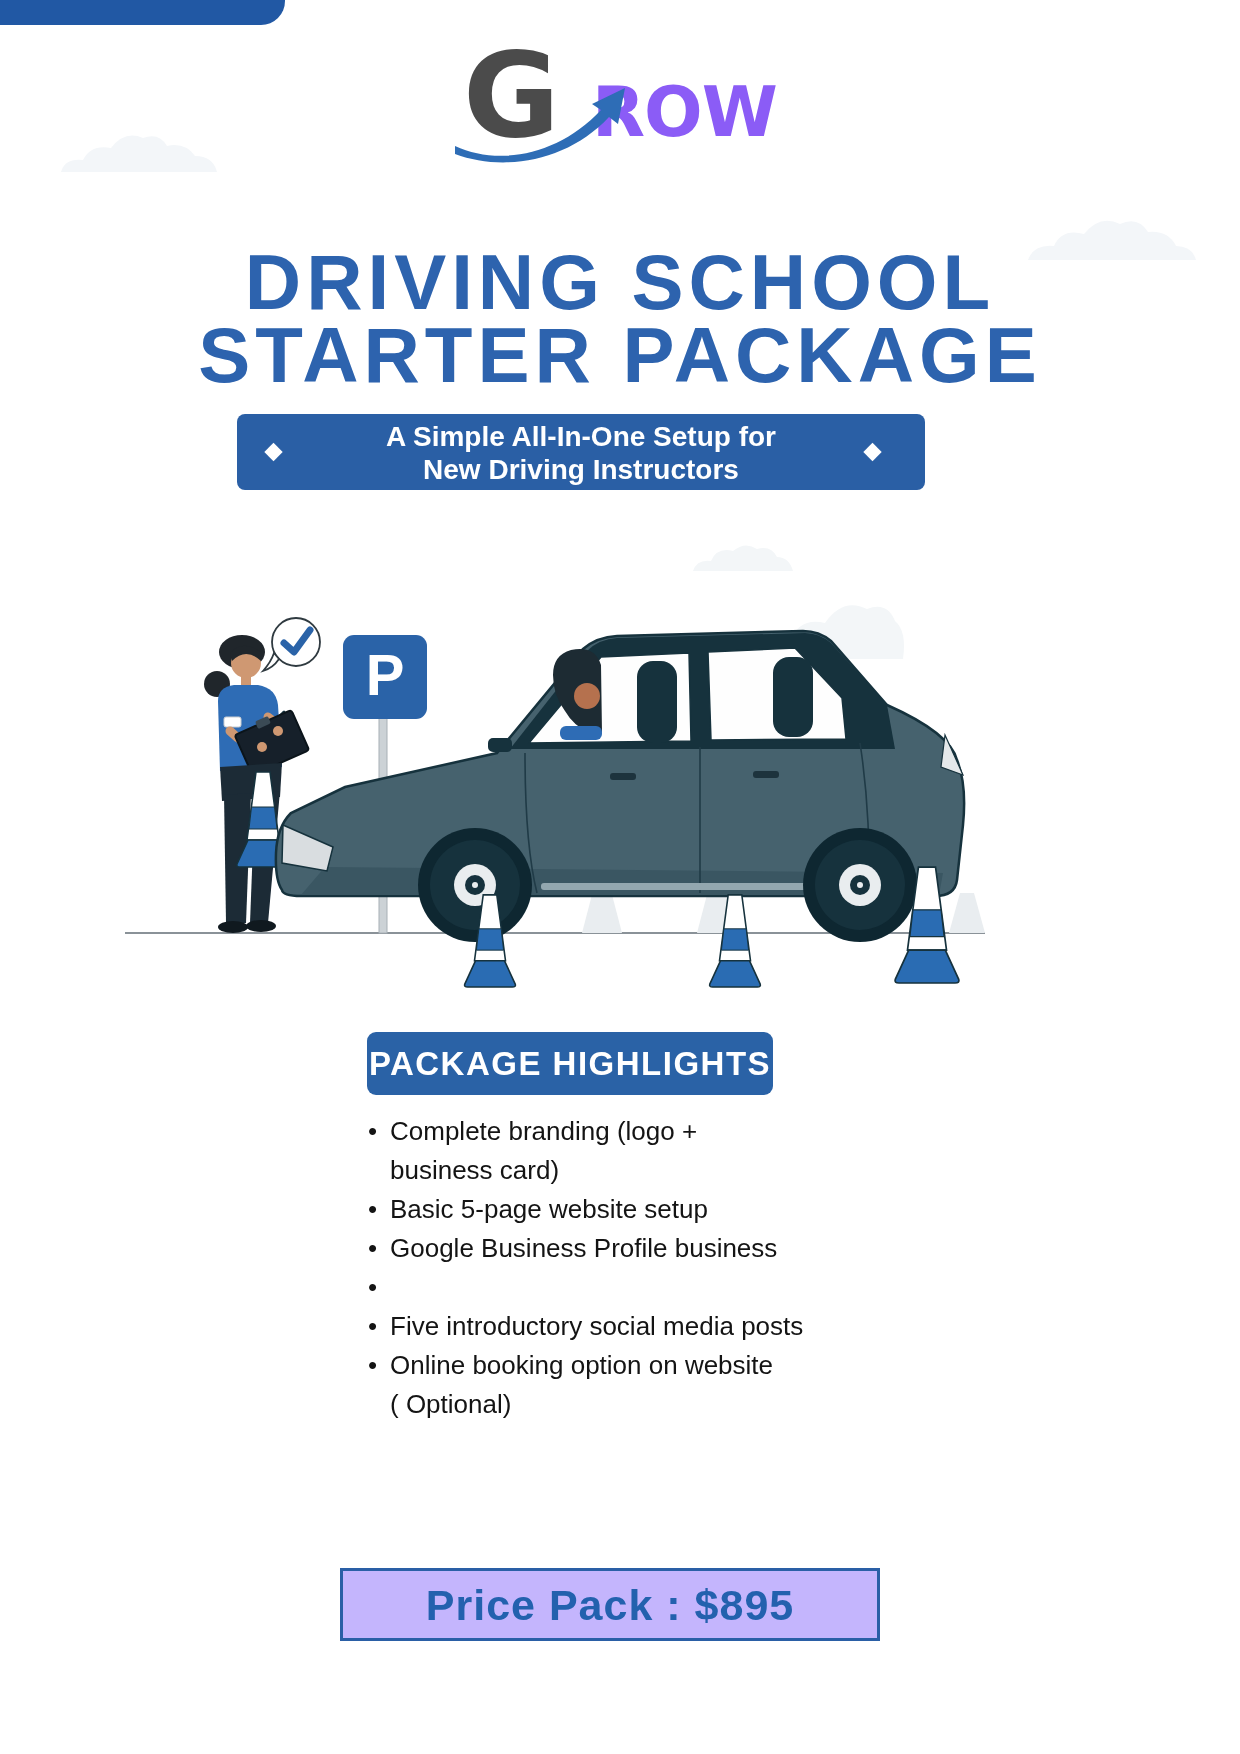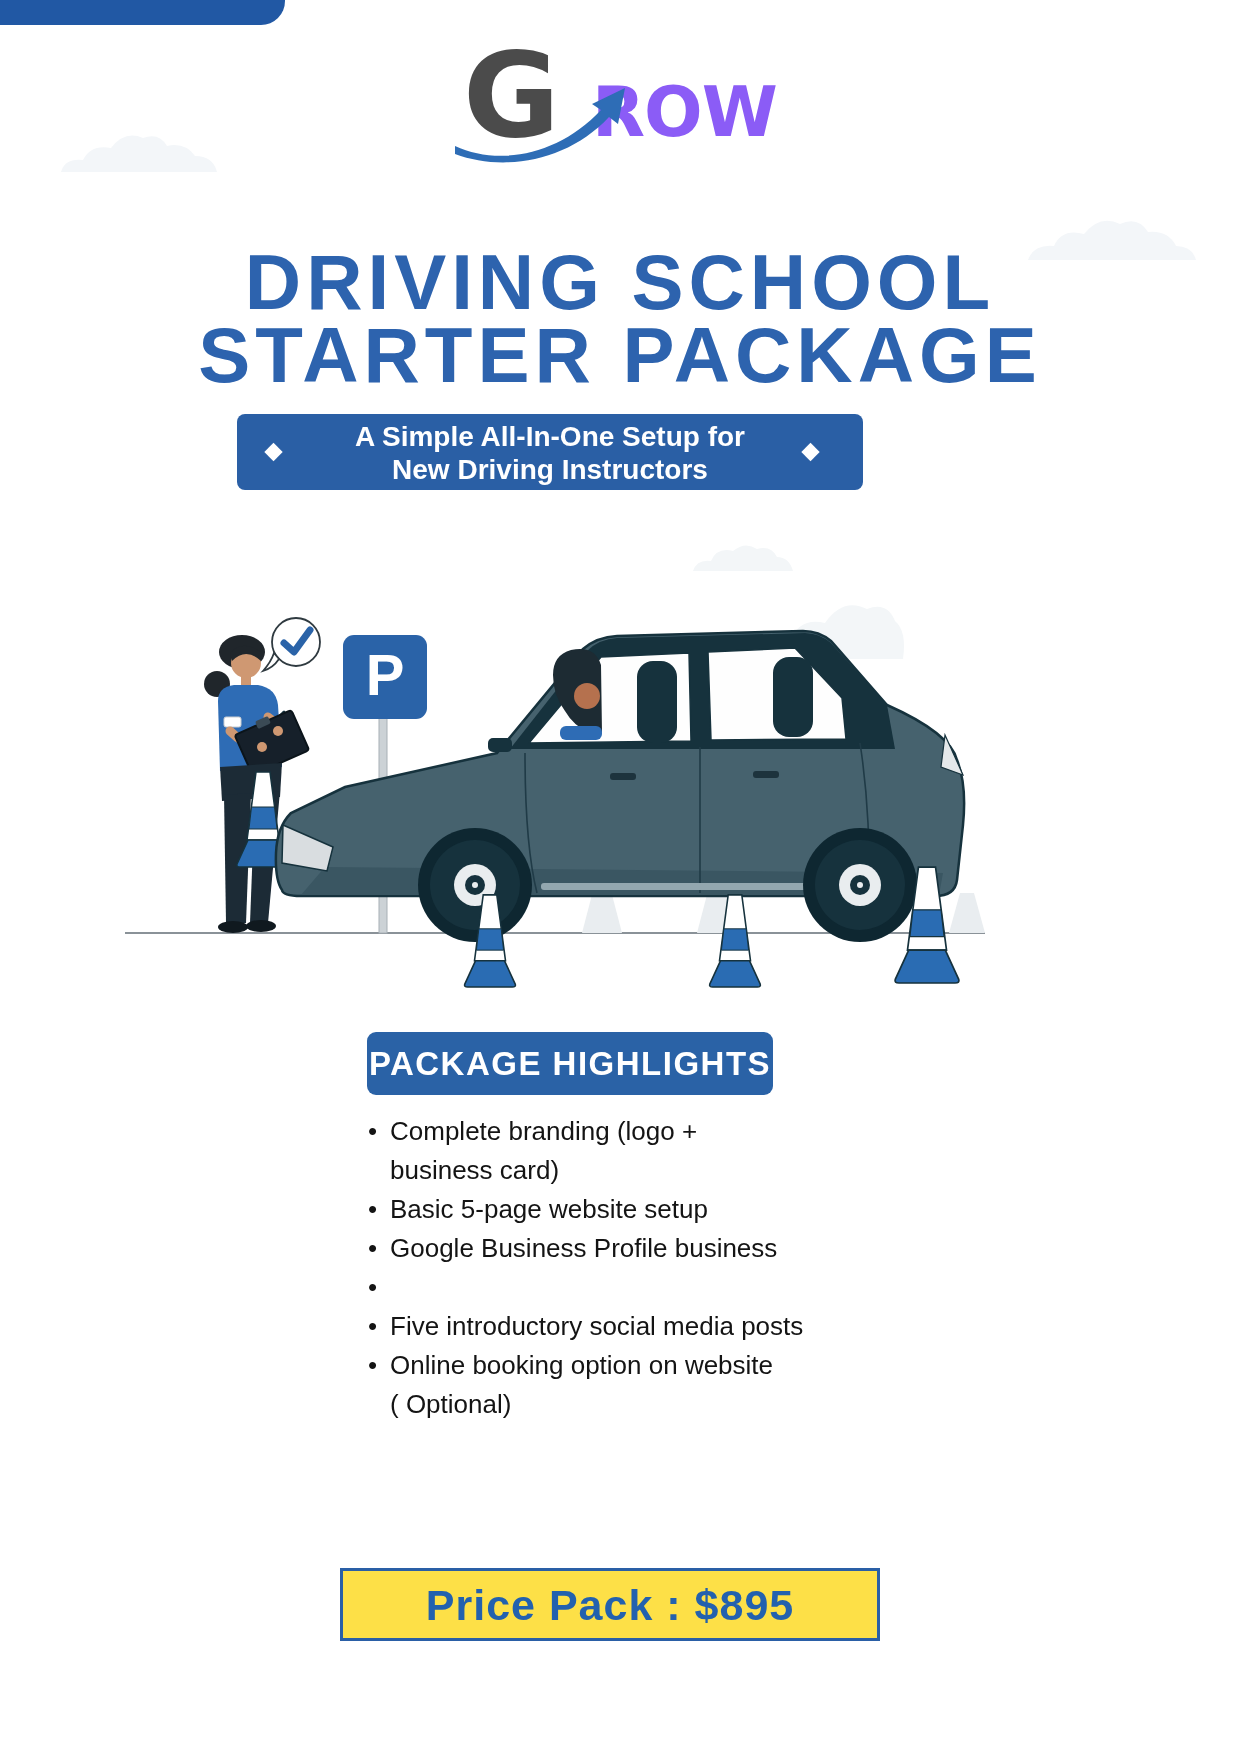--- a/index.html
+++ b/index.html
@@ -42,21 +42,21 @@
   .title {
     position: absolute; left: 0; right: 0; top: 246px;
     text-align: center;
     color: #2d63ae;
     font-size: 78px; font-weight: bold; letter-spacing: 5px;
     line-height: 73px;
   }
   
   .banner {
     position: absolute; left: 237px; top: 414px;
-    width: 626px; height: 76px;
+    width: 688px; height: 76px;
     background: #2a5fa5; border-radius: 8px;
     color: #ffffff; text-align: center;
     font-size: 28px; font-weight: bold; line-height: 33px;
     padding-top: 6px;
   }
   .diamond {
     position: absolute; top: 50%; width: 13px; height: 13px;
     background: #ffffff; transform: translateY(-50%) rotate(45deg);
   }
   .diamond.left  { left: 30px; }
@@ -80,21 +80,21 @@
     font-size: 26px; line-height: 39px; color: #141414;
     font-weight: 500;
   }
   .highlights-list li { display: flex; white-space: nowrap; }
   .highlights-list .dot { width: 22px; flex: 0 0 22px; color: #141414; }
   
   .price-box {
     position: absolute; left: 340px; top: 1568px;
     width: 540px; height: 73px;
     border: 3px solid #2a5fa6;
-    background: #fde047;
+    background: #c4b5fd;
     text-align: center;
     color: #2361ae; font-size: 43px; font-weight: bold;
     line-height: 68px; letter-spacing: 1px;
   }
 </style>
 </head>
 <body>
 
 <div class="page">
 

